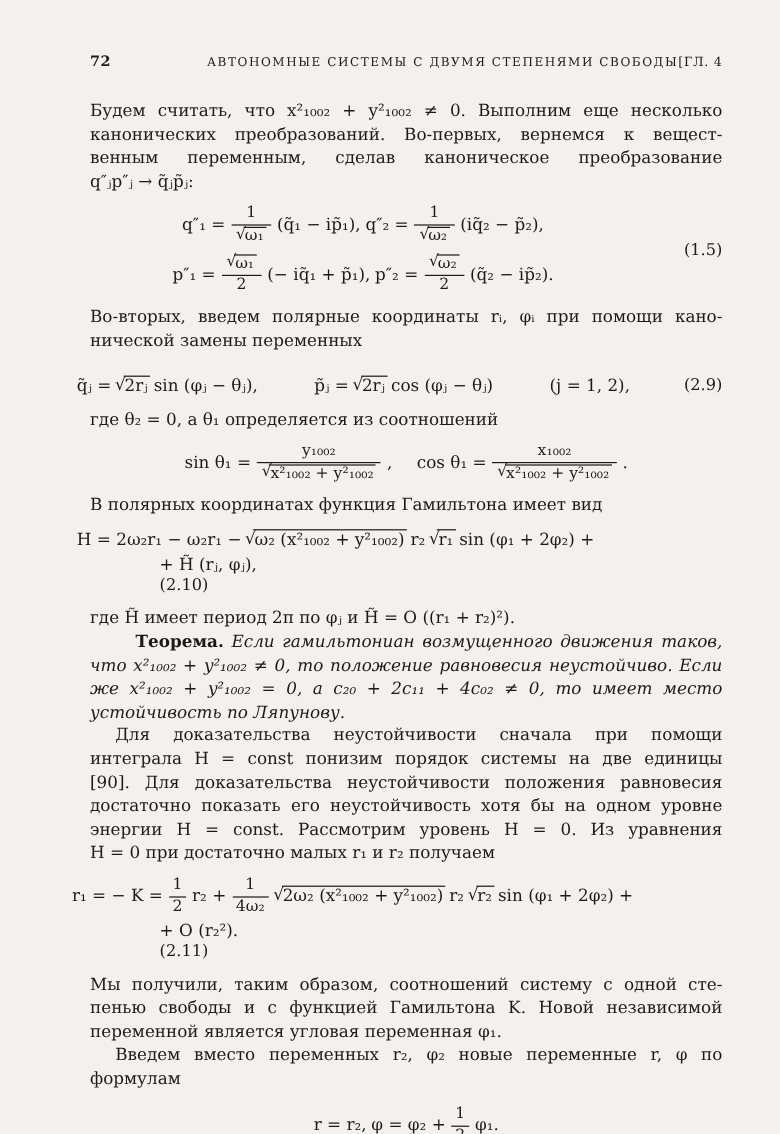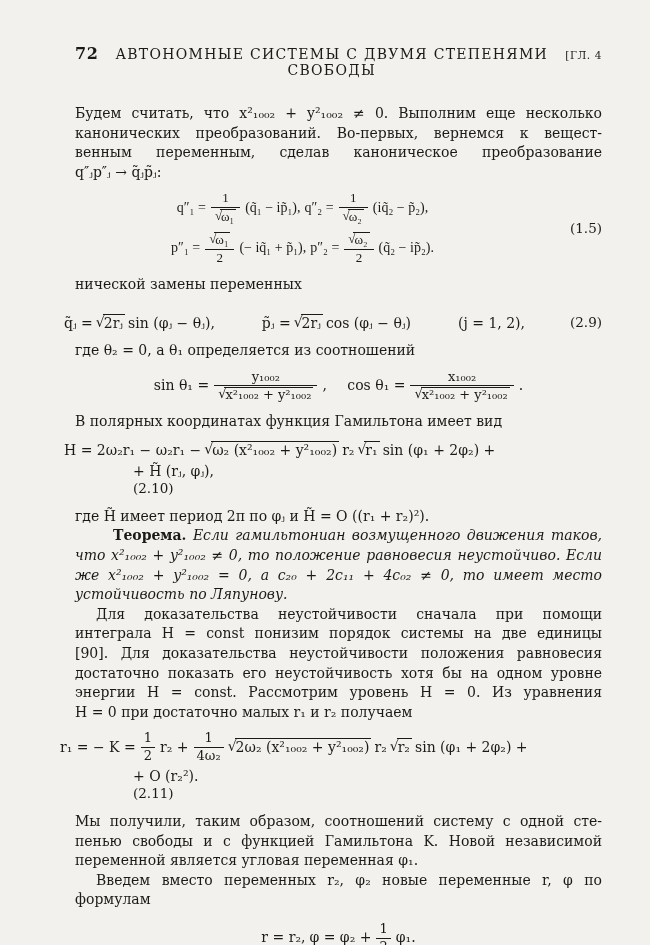--- a/index.html
+++ b/index.html
@@ -8,22 +8,22 @@
     background:#f2f1ed;
     color:#1c1a18;
     font-family:"DejaVu Serif", serif;
     font-size:14px;
     overflow:hidden;
   }
   .page{padding:44px 48px 0 75px;}
 
   
   .header{display:flex;align-items:baseline;margin-bottom:26px;}
-  .pagenum{font-size:16px;font-weight:bold;letter-spacing:.5px;}
-  .runtitle{flex:1;text-align:center;font-size:14px;letter-spacing:1.3px;font-weight:500;}
+  .pagenum{font-size:12px;font-weight:bold;letter-spacing:.5px;}
+  .runtitle{flex:1;text-align:right;font-size:10px;letter-spacing:1.3px;font-weight:500;}
   .chapter{font-size:10.5px;letter-spacing:.6px;}
 
   
   .para{margin:0;}
   .tline{text-align:justify;text-align-last:justify;line-height:19.6px;white-space:normal;}
   .tline.tlast{text-align:center;text-align-last:left;}
   .indent-first .tline:first-child{text-indent:21px;}
   .thmline{font-style:italic;}
   .thm-first{line-height:19.6px;text-align:justify;text-align-last:justify;text-indent:21px;font-style:italic;}
   .thm-label{font-weight:bold;font-style:normal;margin-left:17px;}
@@ -38,22 +38,22 @@
         vertical-align:middle;margin:0 3px;font-size:13px;line-height:1.15;}
   .frac .num{border-bottom:1.3px solid #1c1a18;padding:0 3px 1px;}
   .frac .den{padding:1px 3px 0;}
 
   .sqrt{white-space:nowrap;display:inline-block;margin:0 1px;}
   .rs{display:inline-block;vertical-align:top;line-height:1.15;}
   .rc{display:inline-block;vertical-align:top;border-top:1.3px solid #1c1a18;line-height:1.15;
       padding:0 2px 0 1px;margin-left:-2px;}
 
   .eq28-grid{padding-right:72px;}
-  .eq28-row{display:flex;justify-content:center;margin:7px 0;align-items:flex-start;font-family:Liberation Serif, serif;}
-  .eqrow29{display:flex;align-items:center;justify-content:space-between;margin-left:-13px;margin-top:19px;}
+  .eq28-row{display:flex;justify-content:center;margin:7px 0;align-items:flex-start;}
+  .eqrow29{display:flex;justify-content:space-between;margin-left:-13px;margin-top:19px;}
   .eqcenter{text-align:center;}
   .eqline-left{margin-left:-13px;}
   .eqline-right{display:flex;justify-content:flex-end;align-items:baseline;margin-top:3px;flex-direction:column;}
   .gap-lg{margin-left:58px;}
   .pad-r{padding-right:34px;}
   .eq211-left{margin-left:-17px;}
   .eqfinal{text-align:center;margin-top:12px;}
 </style>
 </head>
 <body>
@@ -101,20 +101,21 @@
               <span class="num"><span class="sqrt"><span class="rs">√</span><span class="rc">ω₂</span></span></span>
               <span class="den">2</span>
             </span><span class="mt">(q̃₂ − ip̃₂).</span>
         </span>
       </div>
     </div>
     <span class="eqno eqno-abs">(1.5)</span>
   </div>
 
   <div class="para">
+      <div class="tline">Во-вторых, введем полярные координаты rᵢ, φᵢ при помощи кано-</div>
       <div class="tline tlast">нической замены переменных</div>
     </div>
 
   <div class="eq eqrow29">
     <span class="mexpr">
       <span class="mt">q̃ⱼ =</span><span class="sqrt"><span class="rs">√</span><span class="rc">2rⱼ</span></span><span class="mt">sin (φⱼ − θⱼ),</span>
     </span>
     <span class="mexpr">
       <span class="mt">p̃ⱼ =</span><span class="sqrt"><span class="rs">√</span><span class="rc">2rⱼ</span></span><span class="mt">cos (φⱼ − θⱼ)</span>
     </span>

